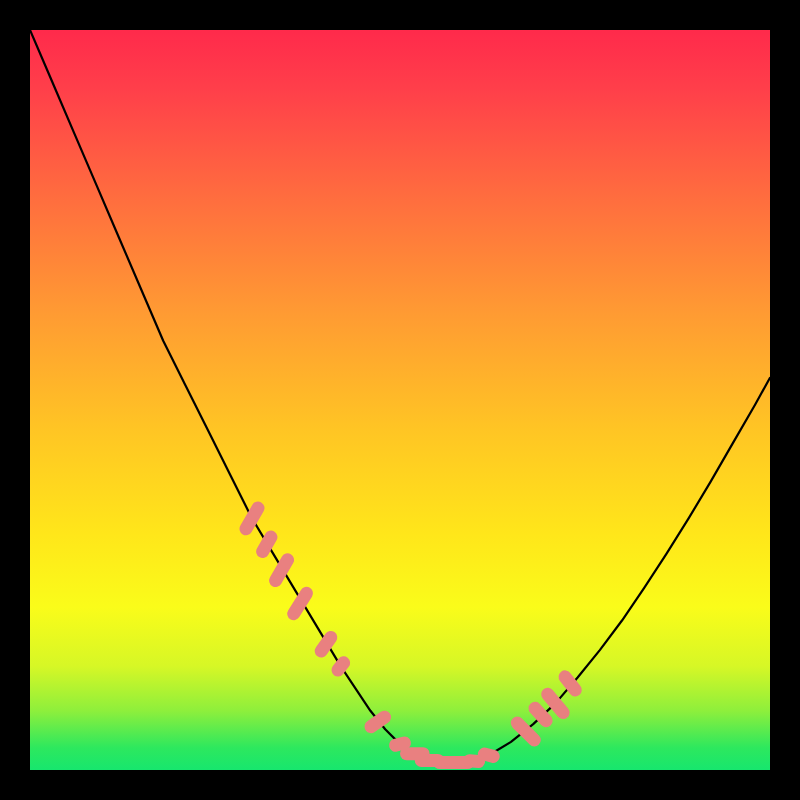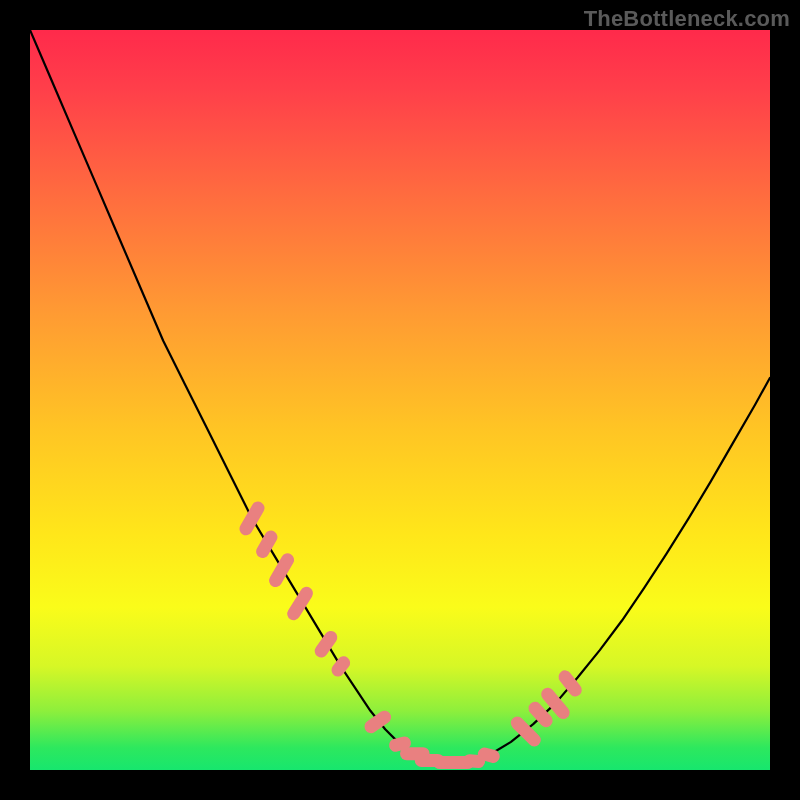--- a/index.html
+++ b/index.html
@@ -55,14 +55,13 @@
           <rect x="-14.80" y="-6.50" width="29.60" height="13.00" rx="6.50" class="marker" transform="translate(429.20,732.60) rotate(0)"></rect>
           <rect x="-11.10" y="-6.50" width="22.20" height="13.00" rx="6.50" class="marker" transform="translate(444.00,731.12) rotate(5)"></rect>
           <rect x="-11.10" y="-6.50" width="22.20" height="13.00" rx="6.50" class="marker" transform="translate(458.80,725.20) rotate(15)"></rect>
           <rect x="-18.50" y="-6.50" width="37.00" height="13.00" rx="6.50" class="marker" transform="translate(495.80,701.52) rotate(45)"></rect>
           <rect x="-14.80" y="-6.50" width="29.60" height="13.00" rx="6.50" class="marker" transform="translate(510.60,684.50) rotate(48)"></rect>
           <rect x="-18.50" y="-6.50" width="37.00" height="13.00" rx="6.50" class="marker" transform="translate(525.40,673.40) rotate(50)"></rect>
           <rect x="-14.80" y="-6.50" width="29.60" height="13.00" rx="6.50" class="marker" transform="translate(540.20,653.42) rotate(52)"></rect>
         </g>
     </svg>
   </div>
-  <div class="watermark">TheBottleneck.com</div>
 </div>
 
 </body></html>

